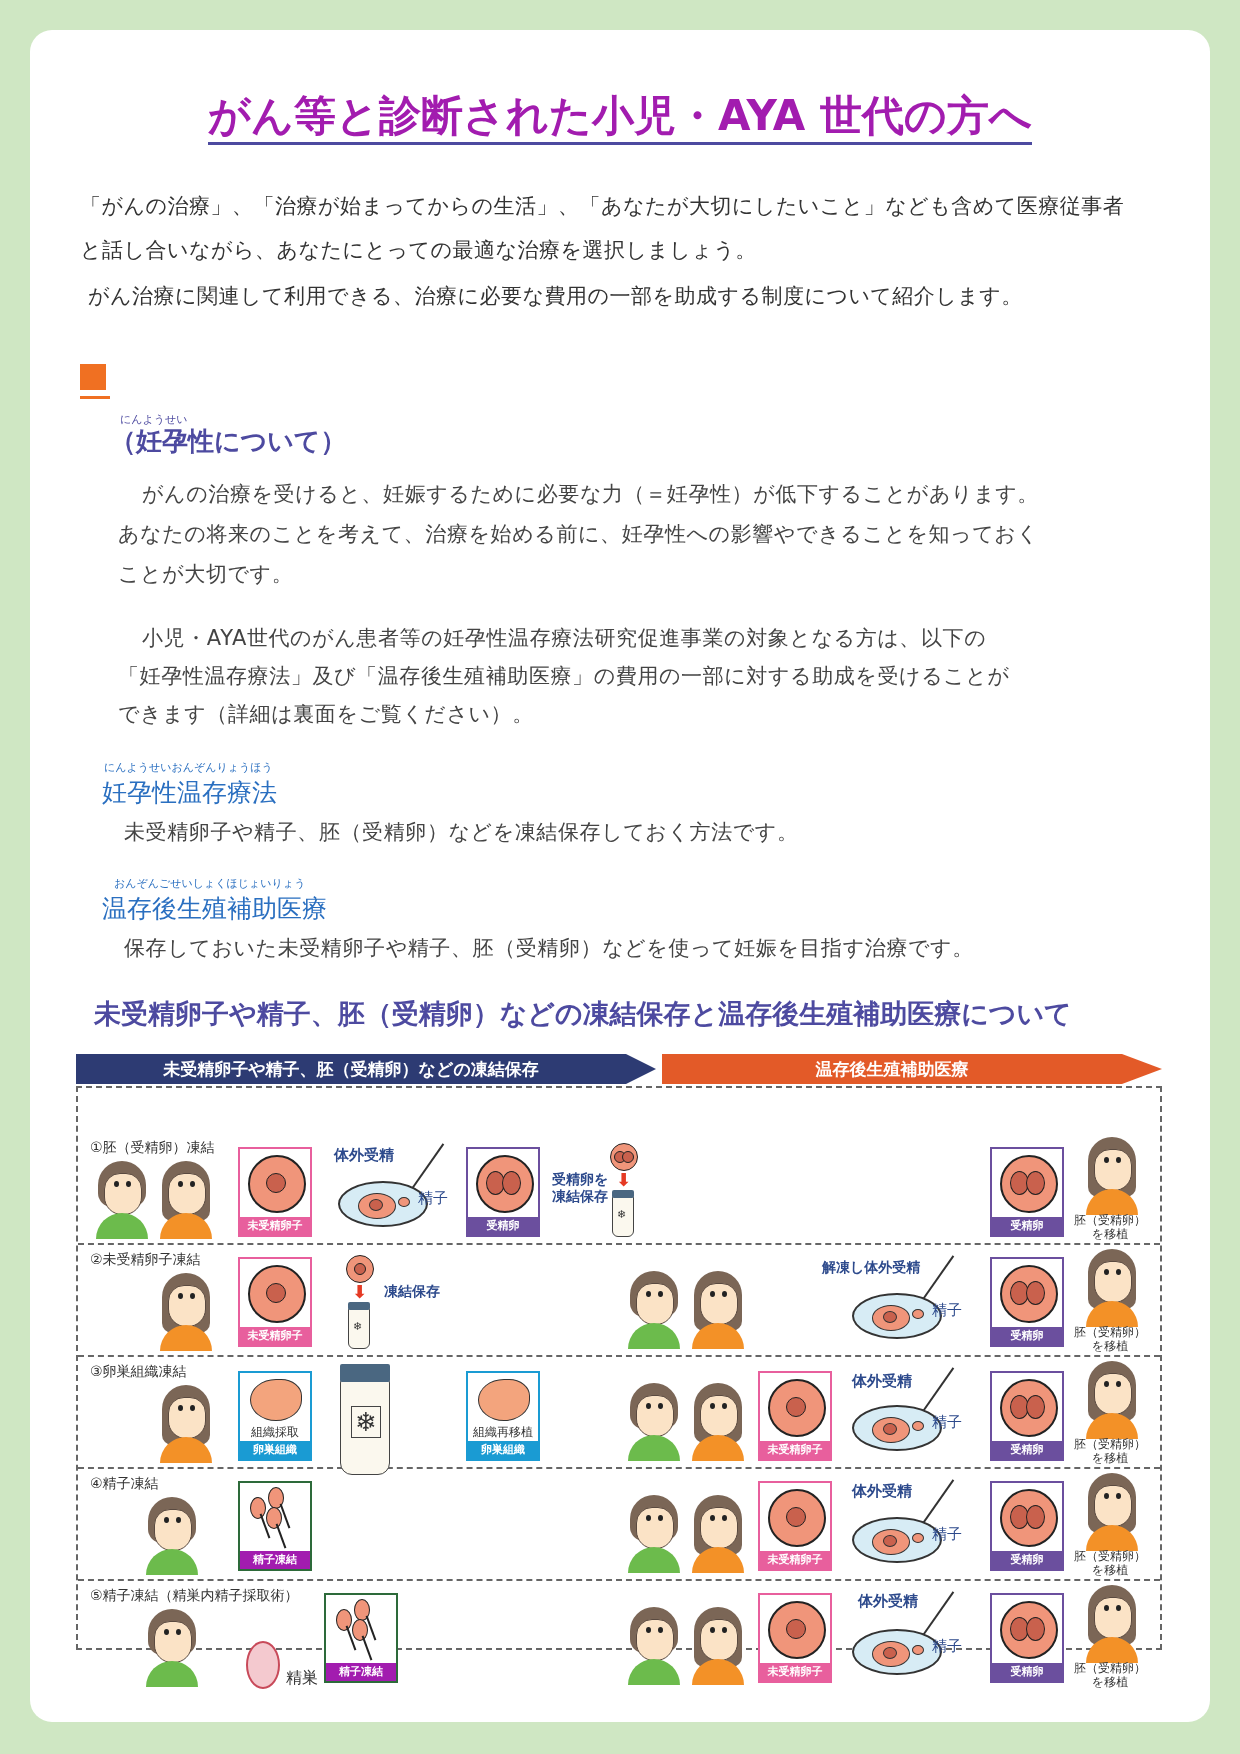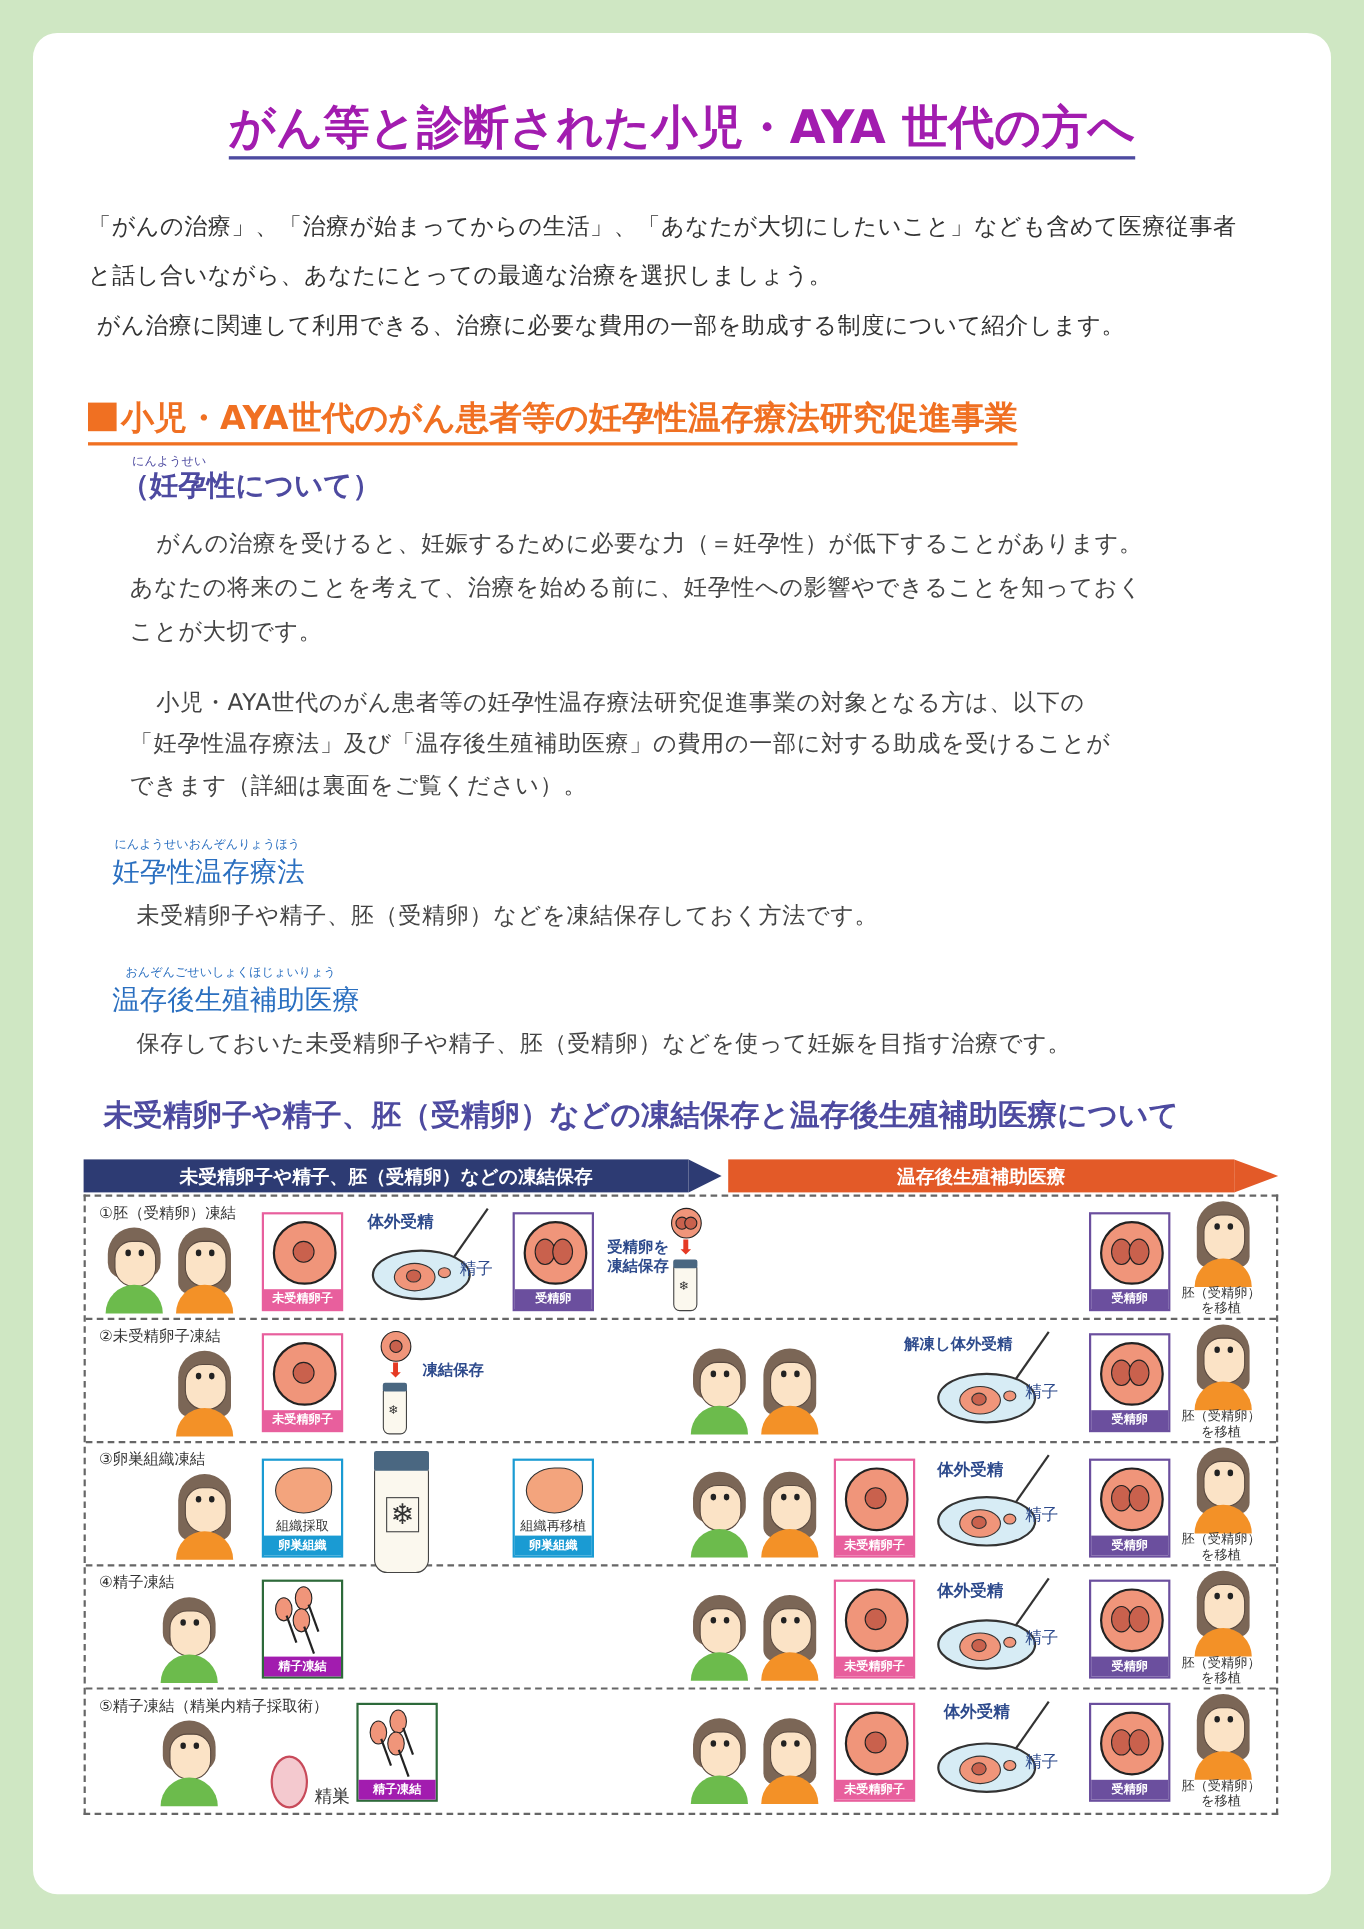--- a/index.html
+++ b/index.html
@@ -17,21 +17,21 @@
   .para{font-size:21px;color:#444;letter-spacing:0.6px;}
   .blue-term{font-size:25px;color:#2a6fc0;text-align:center;}
   .blue-ruby{font-size:11px;color:#2a6fc0;}
   .diag-title{left:94px;top:996px;font-size:27px;font-weight:bold;color:#4d4aa0;}
   
   .banner{position:absolute;height:30px;color:#fff;font-size:17px;font-weight:bold;display:flex;align-items:center;justify-content:center;}
   .banner .body{height:100%;display:flex;align-items:center;justify-content:center;}
   .arrow-navy{border-left:30px solid #2d3b73;border-top:15px solid transparent;border-bottom:15px solid transparent;width:0;height:0;}
   .arrow-orange{border-left:40px solid #e35a28;border-top:15px solid transparent;border-bottom:15px solid transparent;width:0;height:0;}
   .diagram{position:absolute;left:76px;top:1086px;width:1086px;height:564px;border:2px dashed #666;box-sizing:border-box;}
-  .row{position:absolute;left:0;width:100%;border-bottom:2px dashed #666;box-sizing:border-box;}
+  .row{position:absolute;left:0;width:100%;border-bottom:2px dashed #666;box-sizing:border-box;margin-top:45px;}
   .row:last-child{border-bottom:none;}
   .row-label{position:absolute;left:12px;top:6px;font-size:14px;color:#333;}
   
   .person{position:absolute;width:56px;height:78px;}
   .person .hair{position:absolute;left:4px;top:0;width:48px;height:46px;background:#7b6656;border-radius:24px 24px 14px 14px;}
   .person .face{position:absolute;left:10px;top:12px;width:36px;height:40px;background:#fbe3c6;border-radius:16px 16px 18px 18px;border:1px solid #5a4a40;}
   .person .eye{position:absolute;top:20px;width:5px;height:6px;background:#222;border-radius:50%;}
   .person .body{position:absolute;left:2px;top:52px;width:52px;height:26px;border-radius:26px 26px 0 0;}
   .person.male .body{background:#6cbb4c;}
   .person.female .body{background:#f39127;}
@@ -73,21 +73,21 @@
 <body>
 
 <div class="card"></div>
 
 <div class="abs title"><span>がん等と診断された小児・AYA 世代の方へ</span></div>
 
 <div class="abs intro" style="top:192px;">「がんの治療」、「治療が始まってからの生活」、「あなたが大切にしたいこと」なども含めて医療従事者</div>
 <div class="abs intro" style="top:236px;">と話し合いながら、あなたにとっての最適な治療を選択しましょう。</div>
 <div class="abs intro" style="top:282px;left:88px;">がん治療に関連して利用できる、治療に必要な費用の一部を助成する制度について紹介します。</div>
 
-<div class="abs sec-head"><span class="sq"></span><span>小児・AYA世代のがん患者等の妊孕性温存療法研究促進事業</span></div>
+<div class="abs sec-head"><span class="sq"></span></div>
 
 <div class="abs ruby" style="left:120px;top:412px;">にんようせい</div>
 <div class="abs sub-head">（妊孕性について）</div>
 
 <div class="abs para" style="left:142px;top:480px;">がんの治療を受けると、妊娠するために必要な力（＝妊孕性）が低下することがあります。</div>
 <div class="abs para" style="left:118px;top:520px;">あなたの将来のことを考えて、治療を始める前に、妊孕性への影響やできることを知っておく</div>
 <div class="abs para" style="left:118px;top:560px;">ことが大切です。</div>
 
 <div class="abs para" style="left:142px;top:624px;">小児・AYA世代のがん患者等の妊孕性温存療法研究促進事業の対象となる方は、以下の</div>
 <div class="abs para" style="left:118px;top:662px;">「妊孕性温存療法」及び「温存後生殖補助医療」の費用の一部に対する助成を受けることが</div>

